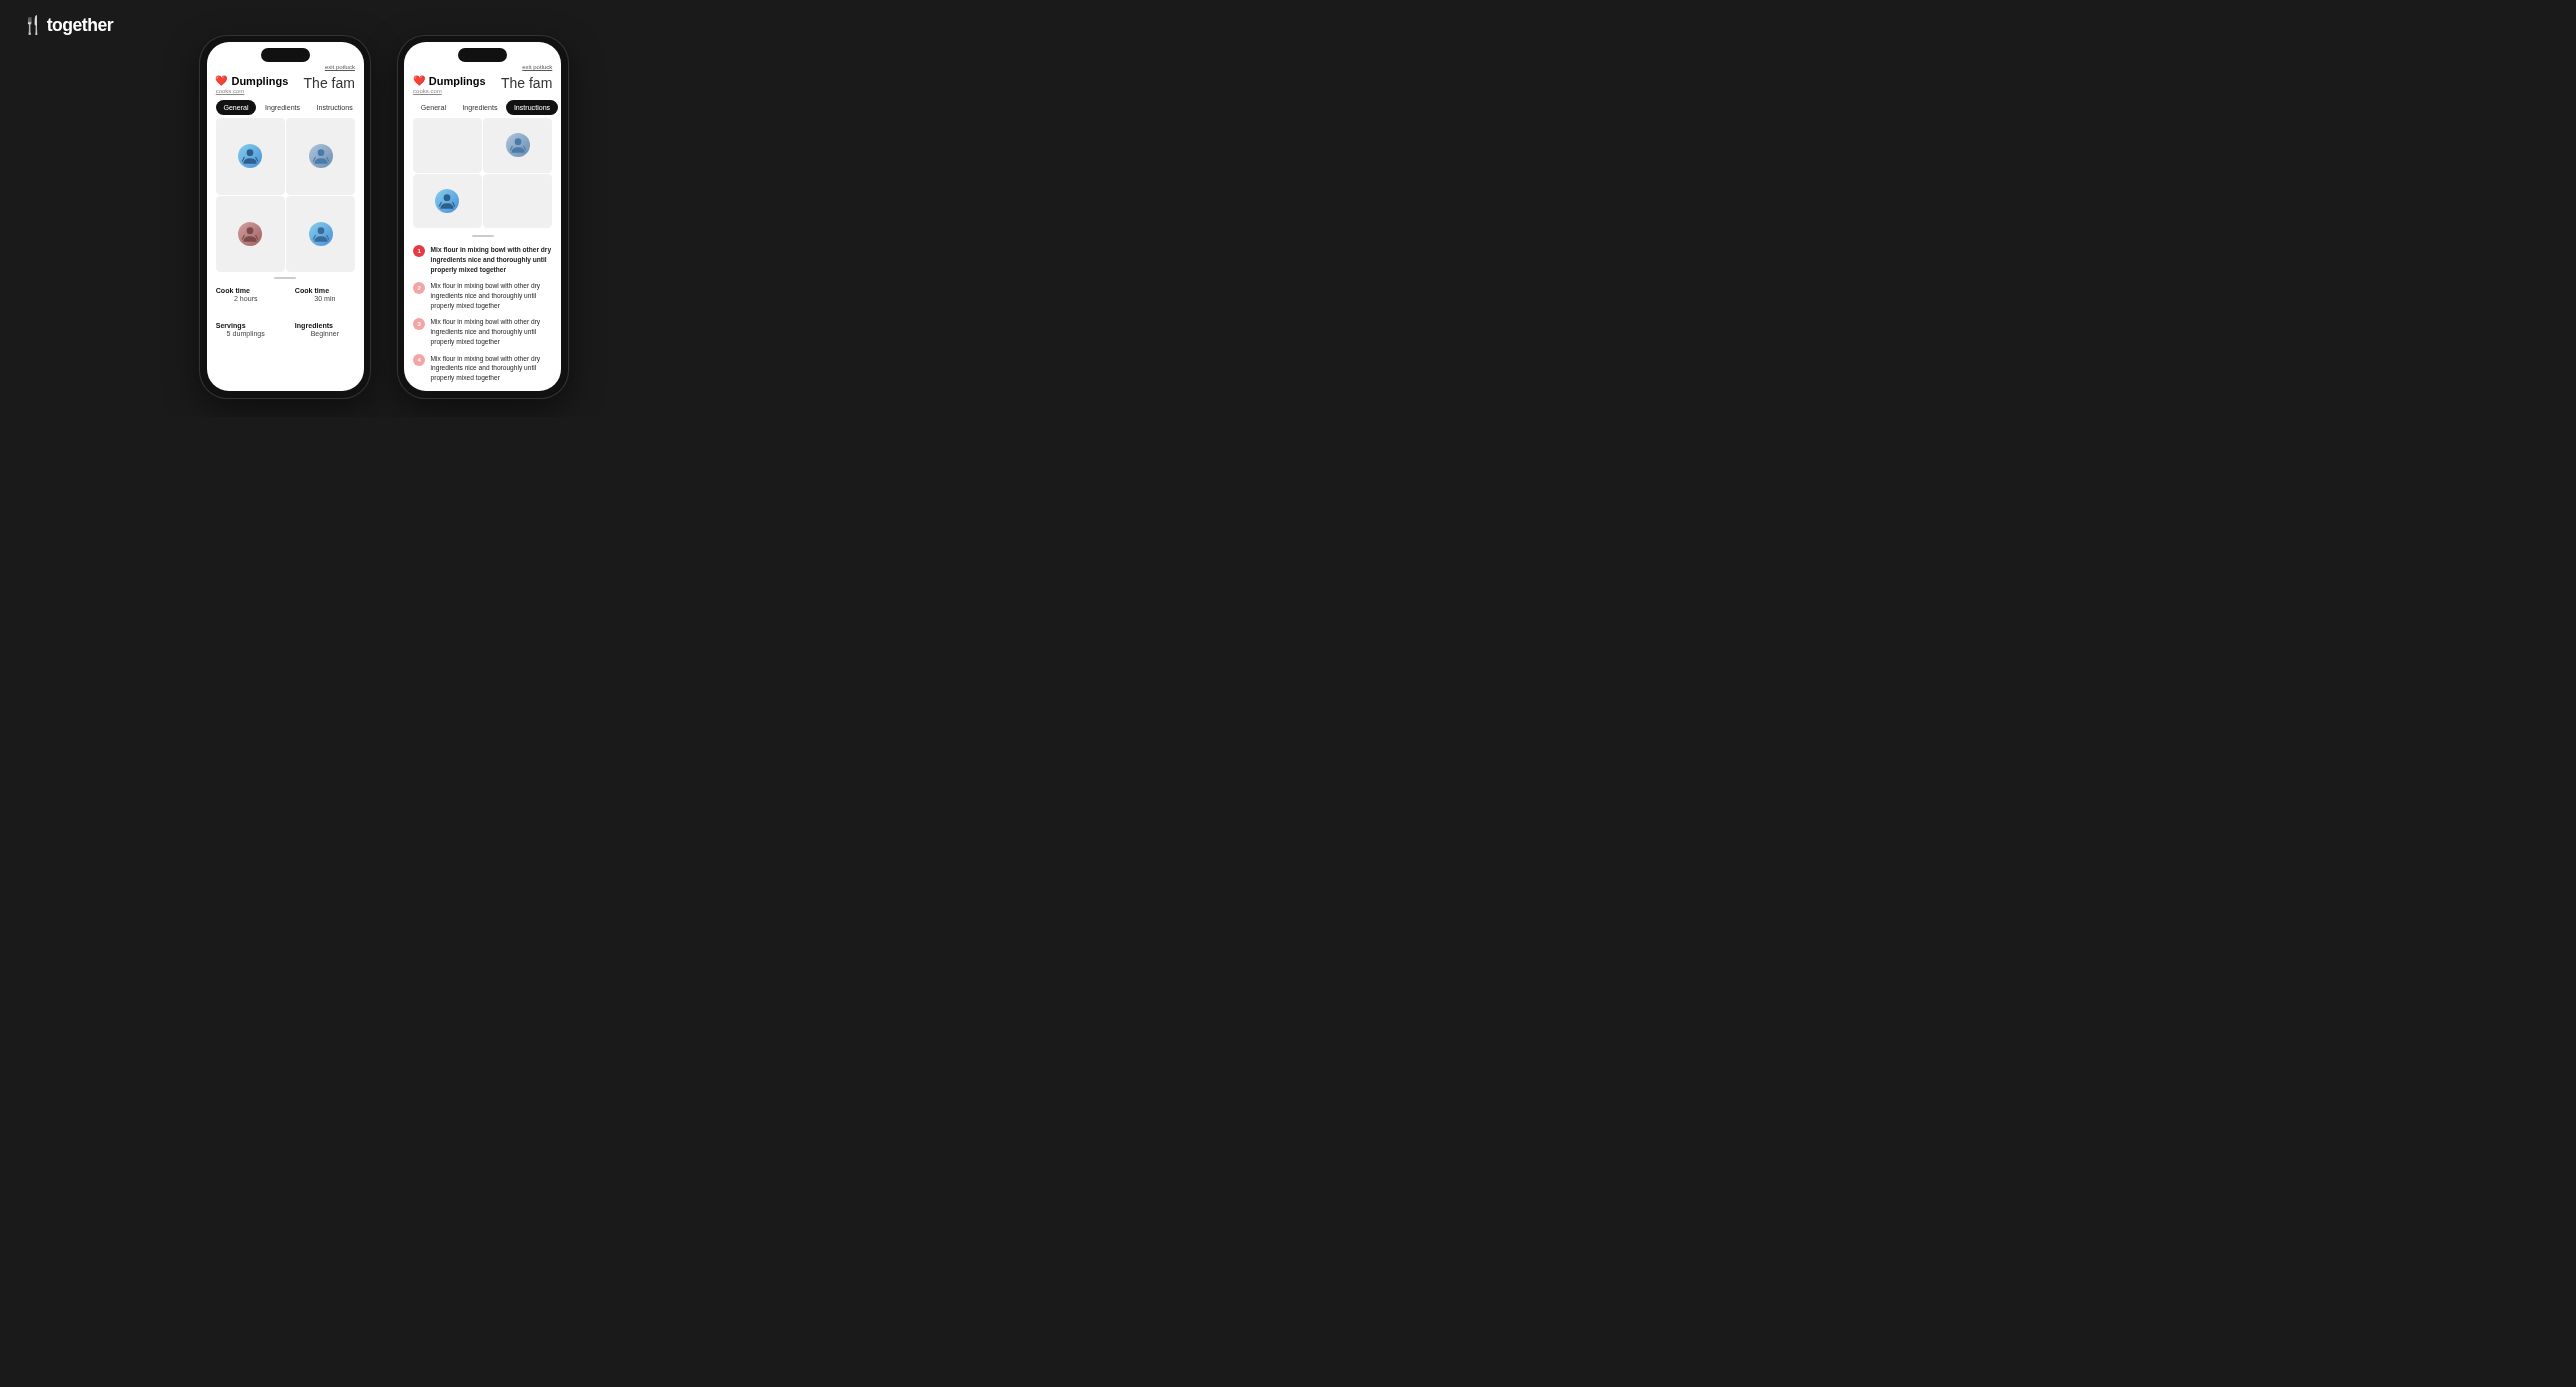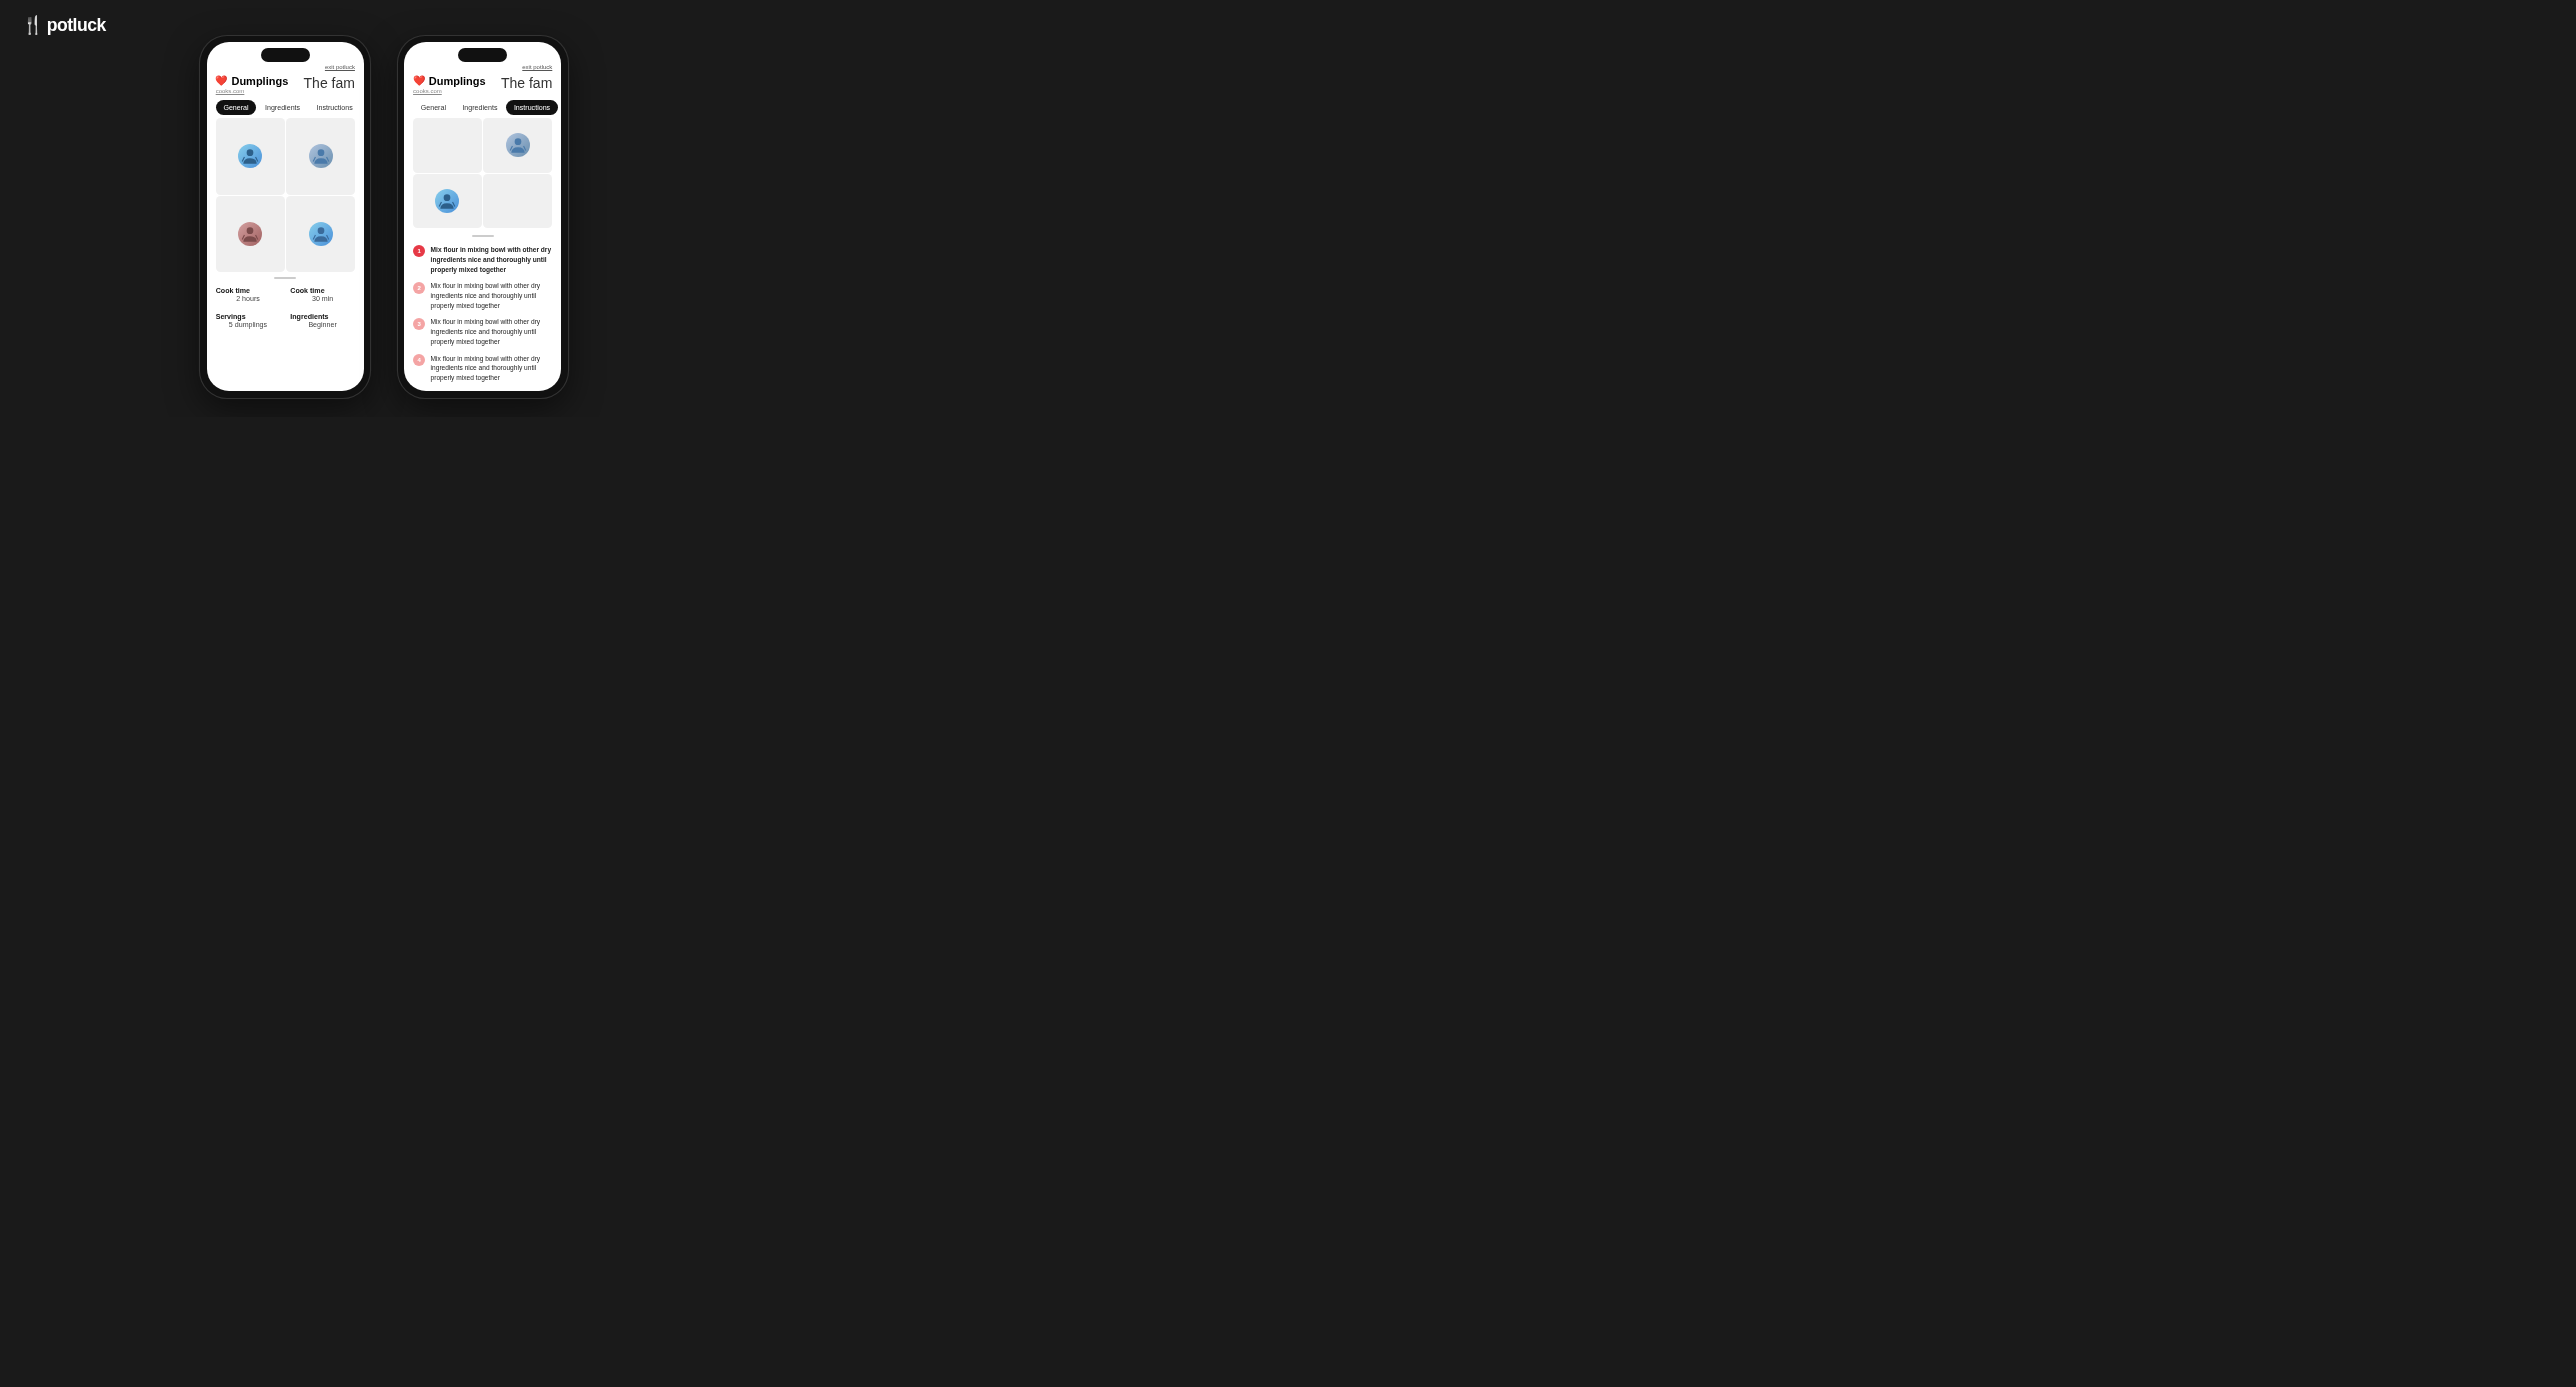--- a/index.html
+++ b/index.html
@@ -182,21 +182,21 @@
       width: 22px;
       height: 2.2px;
       background: #ccc;
       border-radius: 1.1px;
     }
     
     .general-info {
       padding: 5.5px 8.8px;
       display: grid;
       grid-template-columns: 1fr 1fr;
-      gap: 10px;
+      gap: 19px;
     }
     .info-item {}
     .info-label {
       font-size: 7.1px;
       font-weight: 600;
       color: #111;
     }
     .info-value {
       font-size: 7.1px;
       color: #444;
@@ -248,21 +248,21 @@
     .person-svg {
       width: 20px;
       height: 20px;
     }
   </style>
 </head>
 <body>
 
 <div class="logo">
   <span>🍴</span>
-  <span>potluck</span>
+  <span>together</span>
 </div>
 
 <div class="phones-container">
 
   <div class="phone">
     <div class="phone-screen">
 
       <div class="dynamic-island"></div>
 
       <div class="exit-potluck">exit potluck</div>

